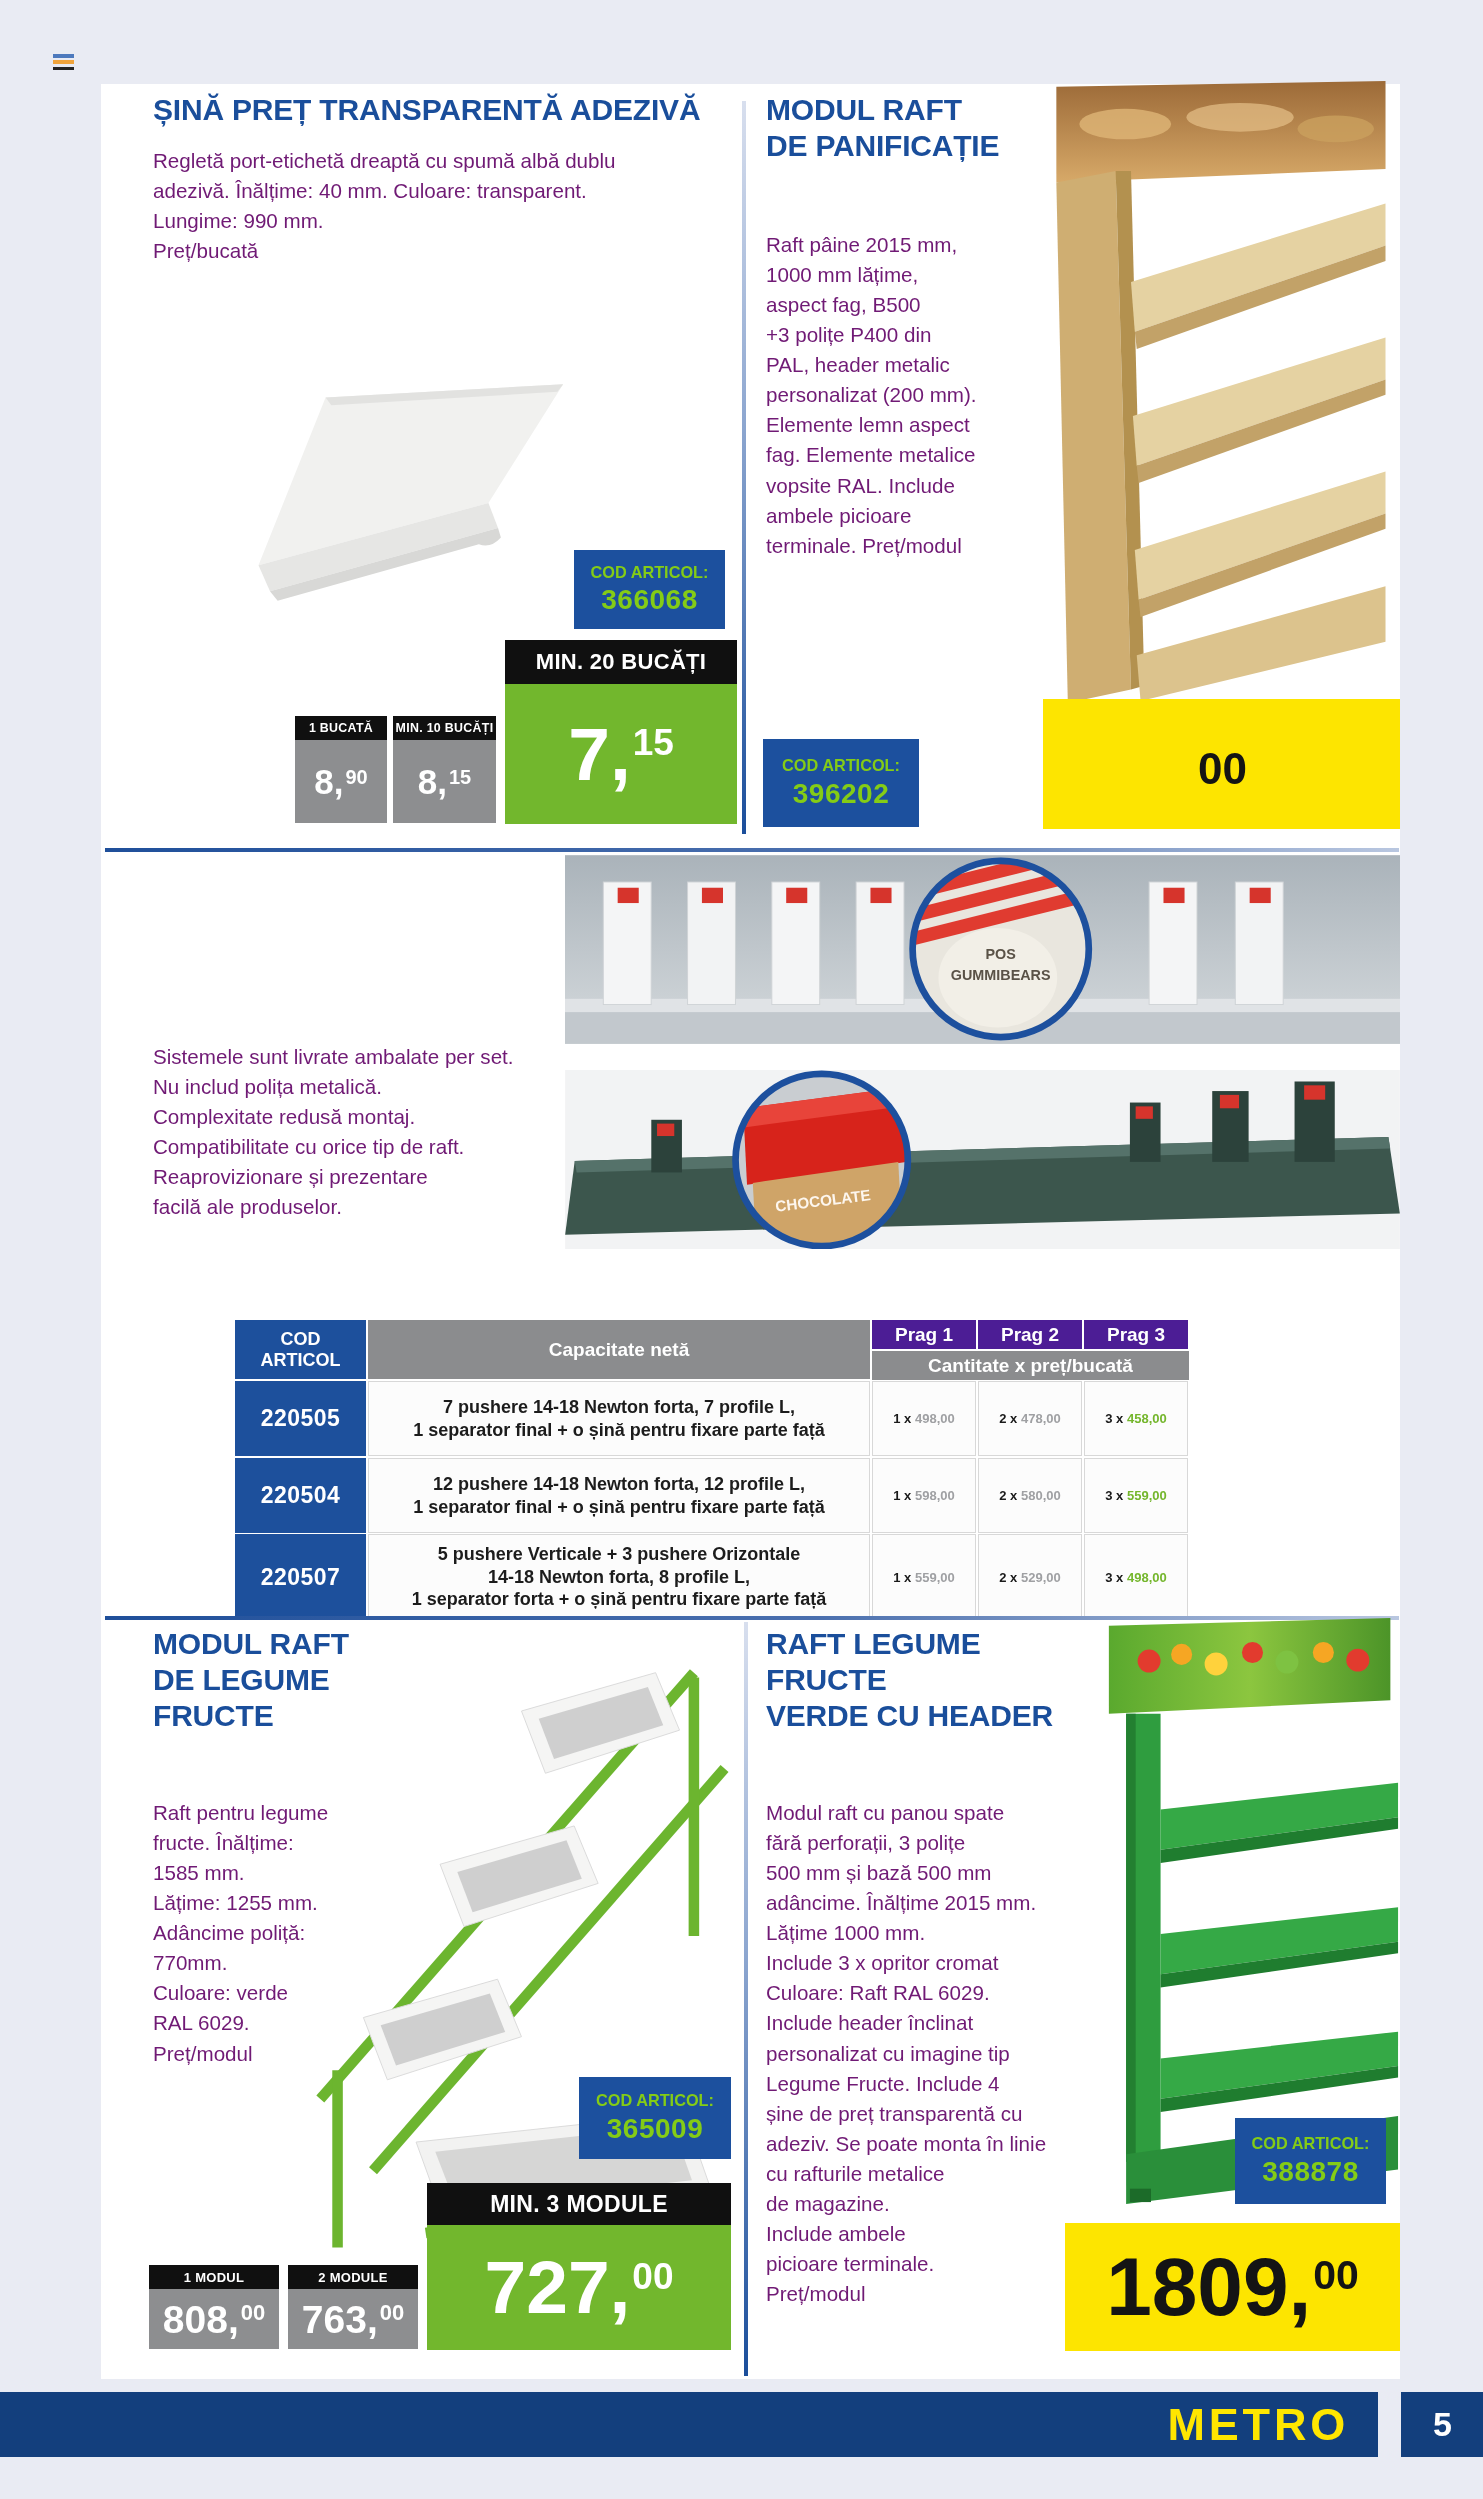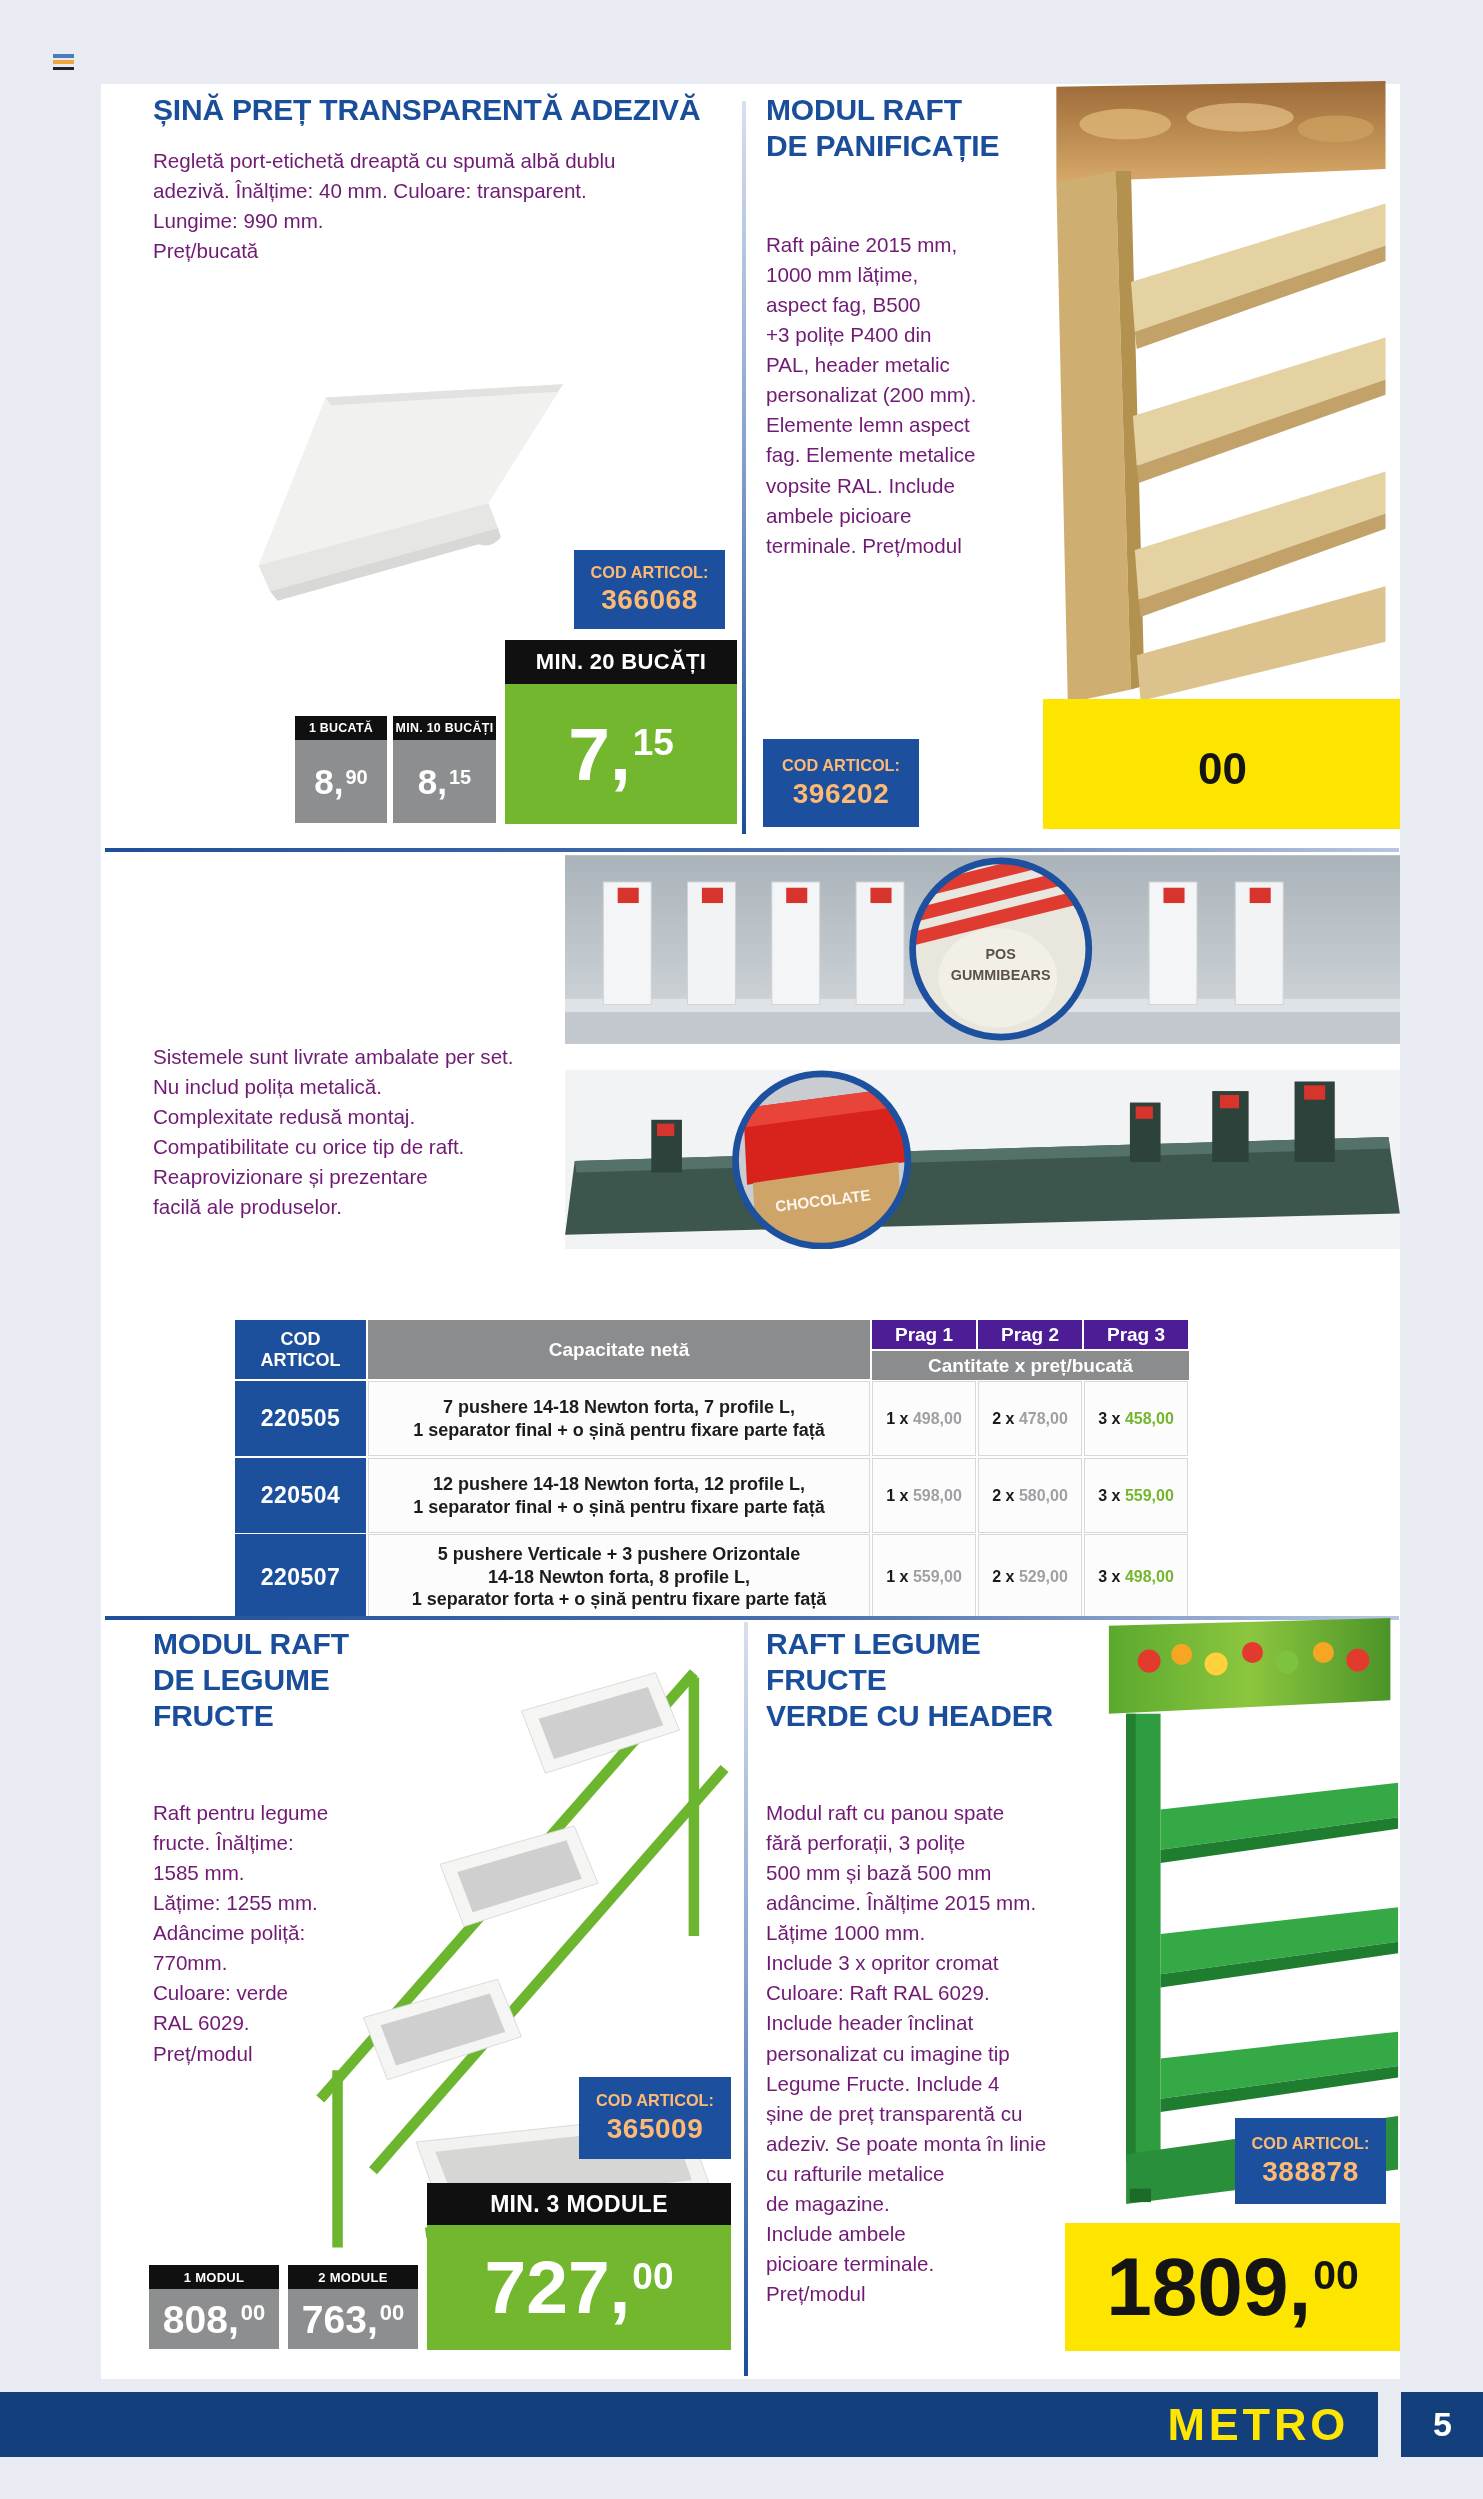--- a/index.html
+++ b/index.html
@@ -4,21 +4,21 @@
 <style>
   html,body{margin:0;padding:0;}
   .page{position:relative;width:1484px;height:2500px;background:#e9ebf3;overflow:hidden;
         font-family:"Liberation Sans","DejaVu Sans",sans-serif;}
   .abs{position:absolute;}
   .card{position:absolute;left:101px;top:84px;width:1299px;height:2295px;background:#ffffff;}
   .h1{color:#1a4e9b;font-weight:bold;font-size:30px;line-height:1.2;letter-spacing:-0.2px;white-space:pre-line;}
   .desc{color:#701a75;font-size:20.6px;line-height:1.46;white-space:pre-line;}
   .vdiv{width:3.8px;background:linear-gradient(to bottom,#d8dfee 0%,#8ba5cf 45%,#1b4e9b 100%);}
   .hdiv{height:3.8px;background:linear-gradient(to right,#1f4f9a 0%,#4a6fae 55%,#b9c7e0 100%);}
-  .cod-box{background:#1c509e;color:#fdba74;text-align:center;display:flex;flex-direction:column;
+  .cod-box{background:#1c509e;color:#84cc16;text-align:center;display:flex;flex-direction:column;
            justify-content:center;gap:2.9px;}
   .cod-label{font-size:16.3px;font-weight:bold;}
   .cod-value{font-size:28px;font-weight:bold;letter-spacing:0.5px;}
   .tier{display:flex;flex-direction:column;}
   .tier-head{background:#101010;color:#fff;font-weight:bold;display:flex;align-items:center;
              justify-content:center;letter-spacing:0.3px;}
   .tier-body{flex:1;display:flex;align-items:center;justify-content:center;color:#fff;font-weight:bold;}
   .gray-bg{background:#8d8e90;}
   .green-bg{background:#72b72d;}
   .price{display:flex;align-items:flex-start;line-height:1;}
@@ -36,21 +36,21 @@
   .y2 .p-int{font-size:88px;} .y2 .p-dec{font-size:44px;margin-top:9.6px;}
   .y5 .p-int{font-size:82px;} .y5 .p-dec{font-size:41px;margin-top:8.6px;}
   
   .tbl{position:absolute;left:235px;top:1320px;width:954px;height:301px;}
   .tc{position:absolute;display:flex;align-items:center;justify-content:center;box-sizing:border-box;text-align:center;}
   .tc-blue{background:#1d509c;color:#fff;font-weight:bold;}
   .tc-gray{background:#8b8c8e;color:#fff;font-weight:bold;}
   .tc-darkgray{background:#4c1d95;color:#fff;font-weight:bold;}
   .tc-white{background:#fcfcfc;border:1px solid #d8d8d8;color:#1c1c1c;}
   .cap-cell{font-size:18px;font-weight:bold;line-height:1.26;white-space:pre-line;}
-  .offer{font-size:16px;font-weight:bold;}
+  .offer{font-size:13px;font-weight:bold;}
   .offer .qty{color:#1a1a1a;white-space:pre;}
   .offer .tprice{color:#9fa0a3;}
   .offer.best .tprice{color:#74b62c;}
   .cod-cell{font-size:23px;letter-spacing:0.5px;}
   
   .footer-bar{position:absolute;left:0;top:2392px;width:1378px;height:65px;background:#133f7d;
               display:flex;align-items:center;justify-content:flex-end;padding-right:29px;box-sizing:border-box;}
   .metro{color:#ffe600;font-size:45px;font-weight:bold;letter-spacing:3.8px;}
   .page-box{position:absolute;left:1401px;top:2392px;width:83px;height:65px;background:#133f7d;color:#fff;
             font-size:34px;font-weight:bold;display:flex;align-items:center;justify-content:center;}

